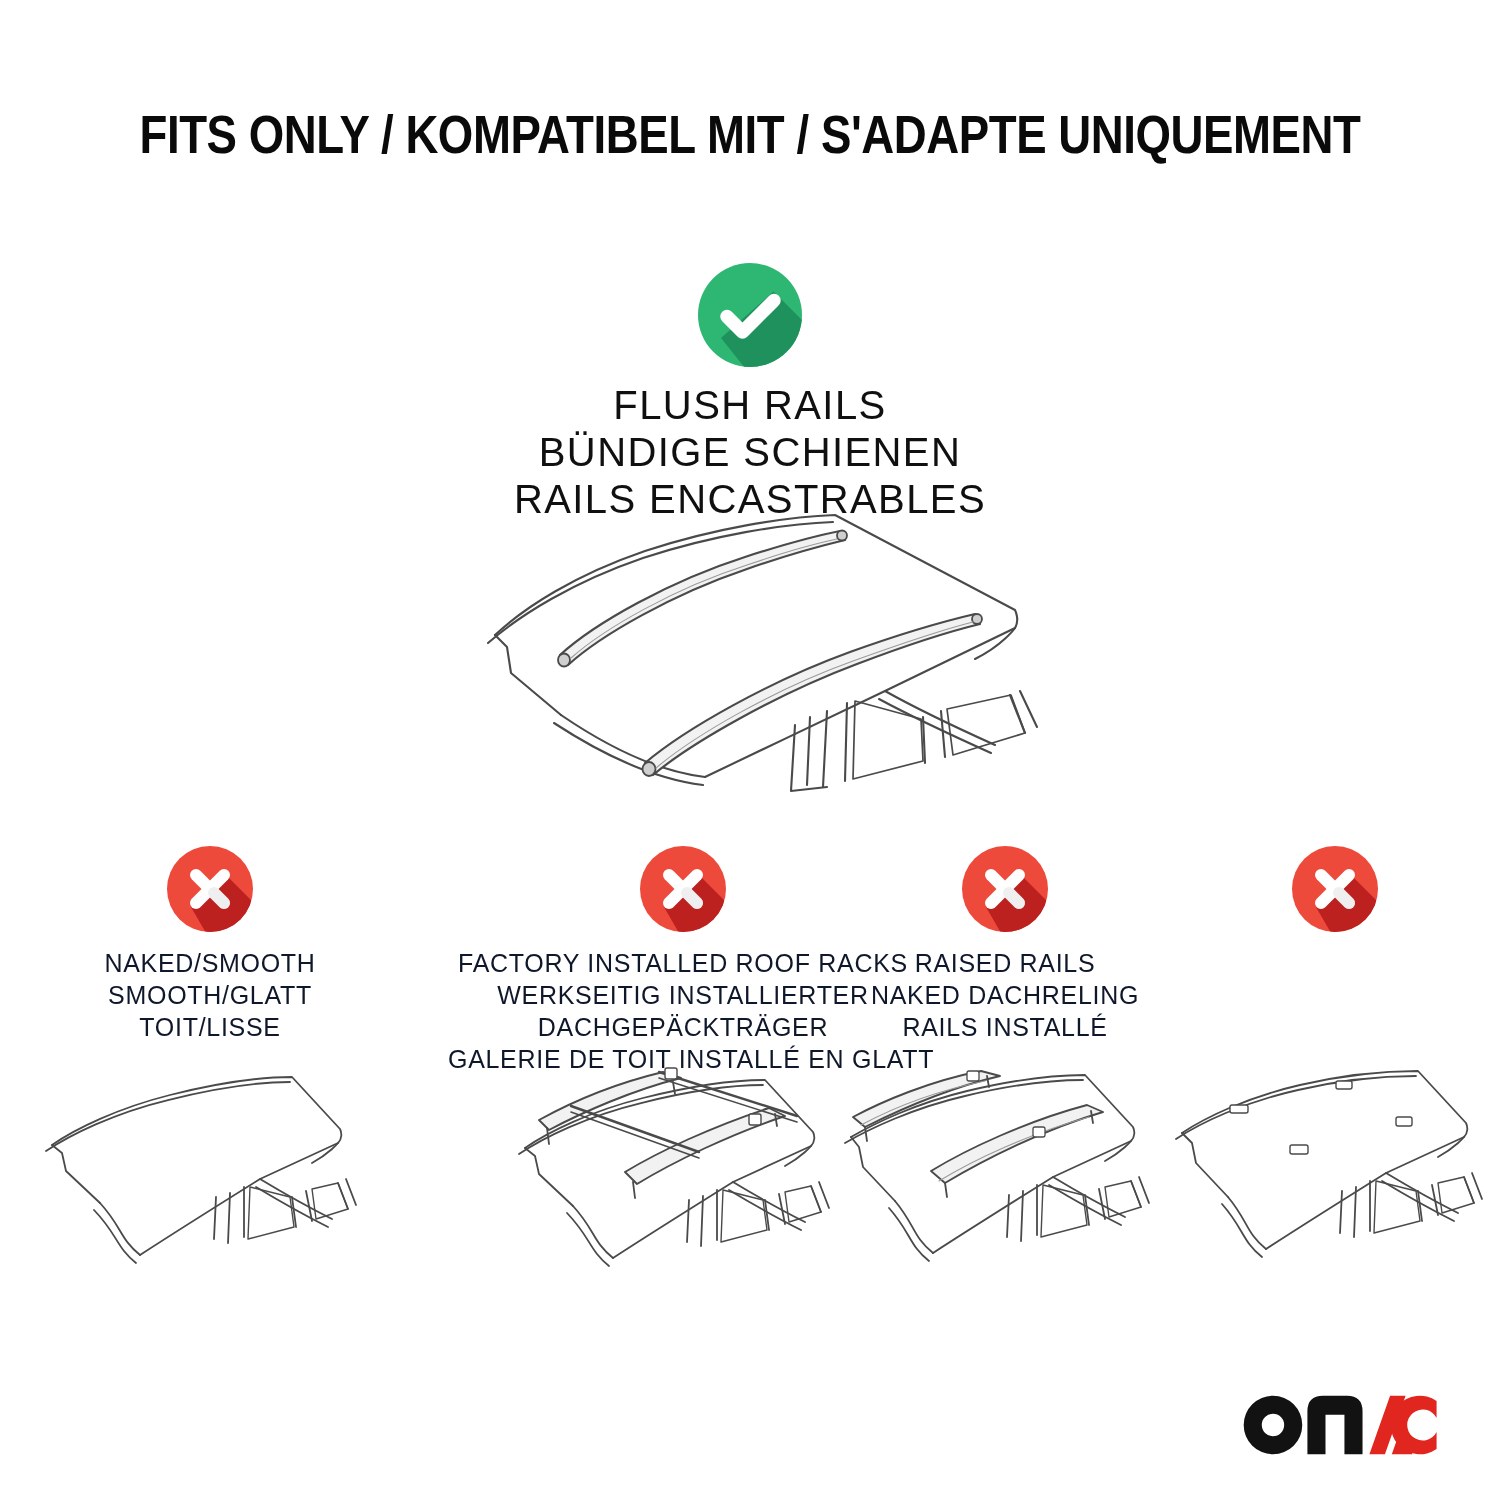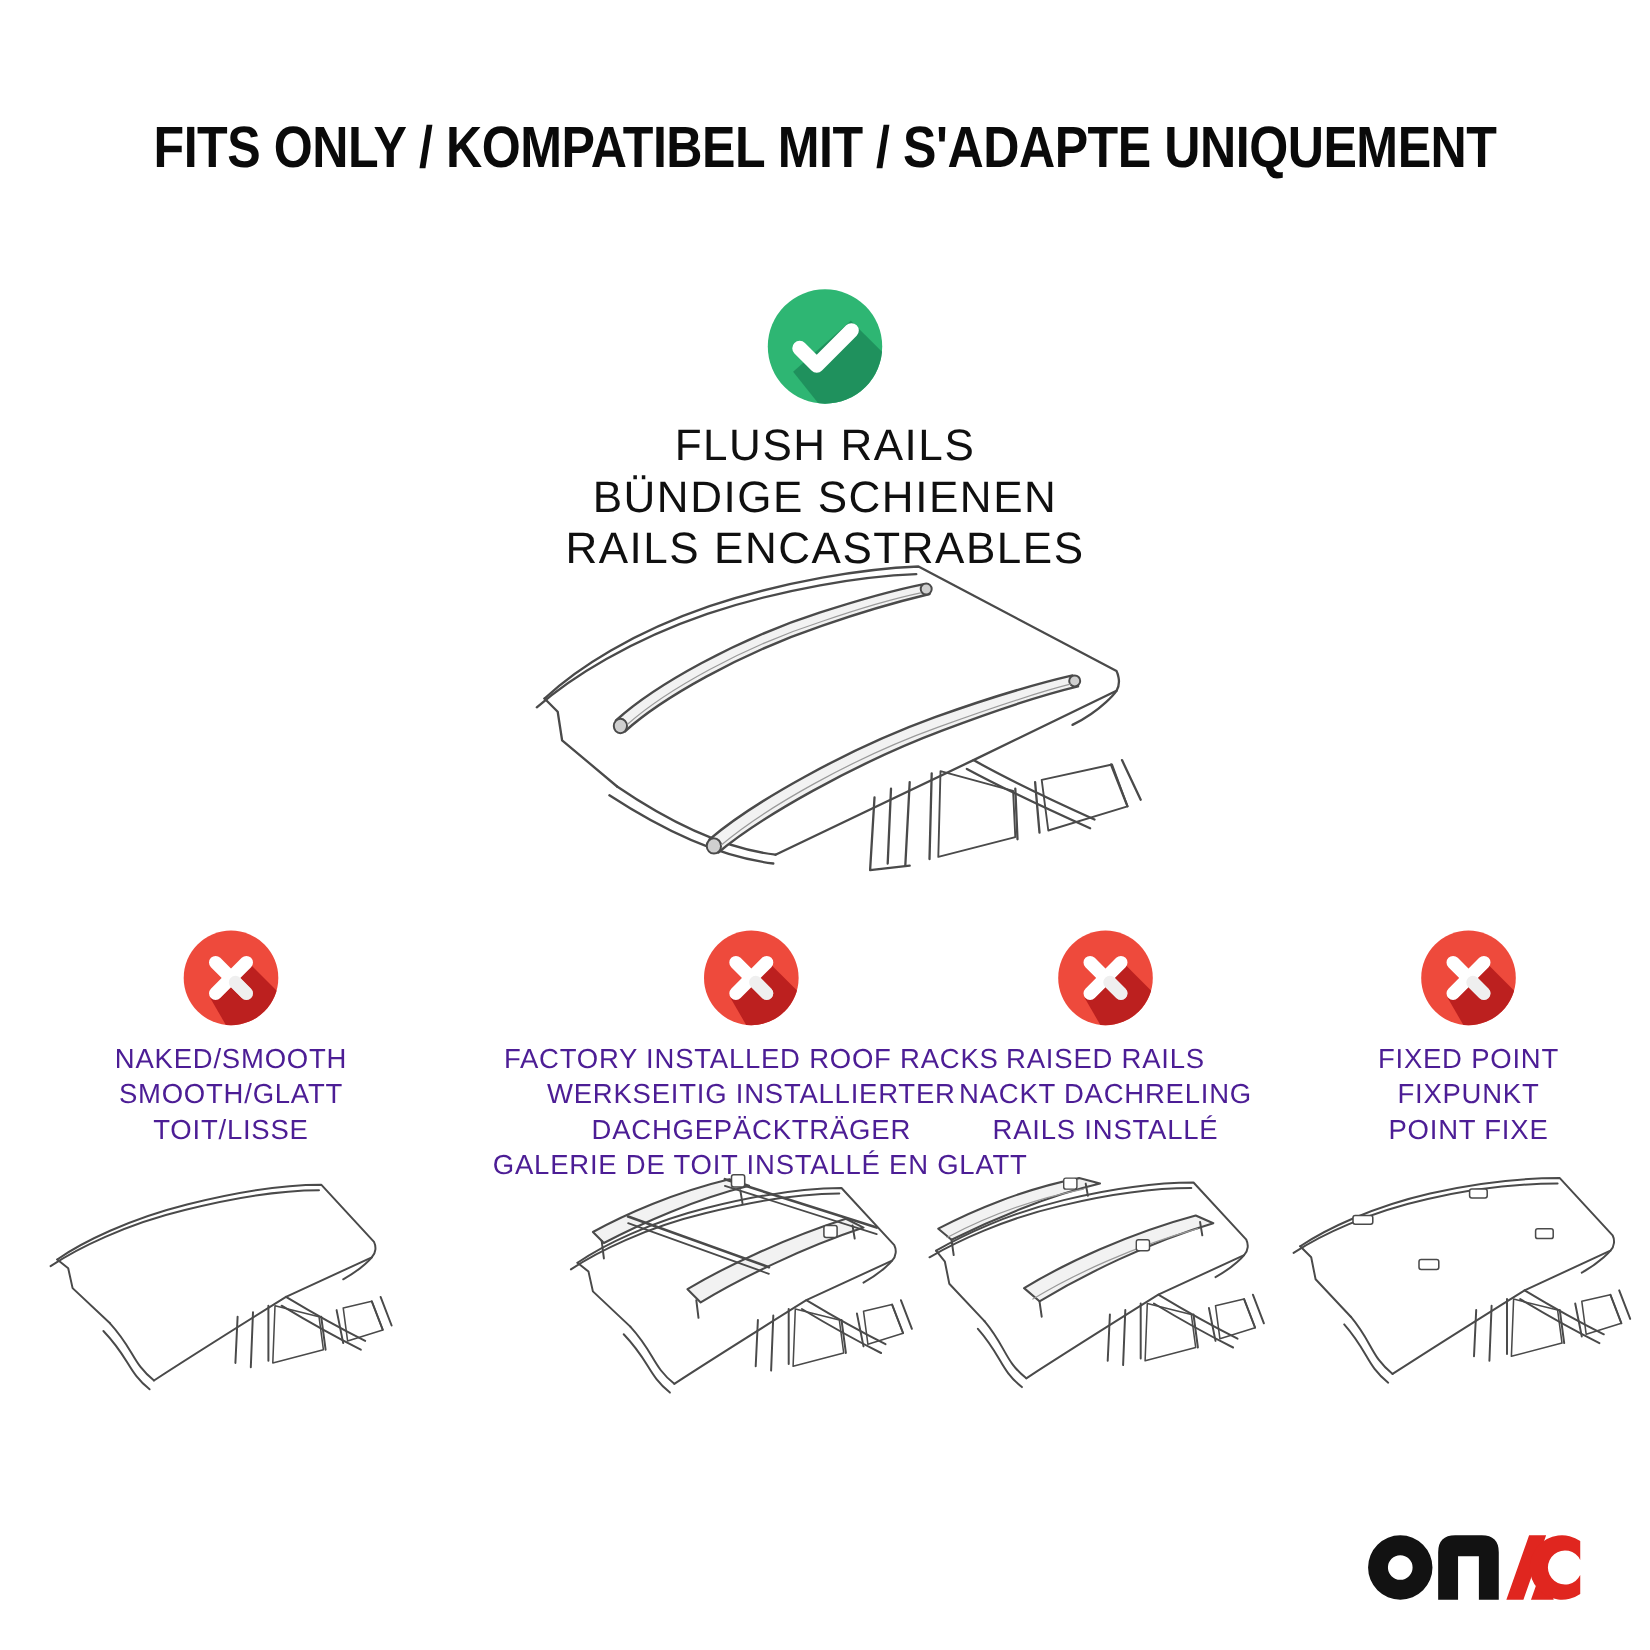--- a/index.html
+++ b/index.html
@@ -82,21 +82,21 @@
     width: 88px;
     height: 88px;
     margin: 0 auto;
     display: block;
   }
   .x-labels {
     margin-top: 14px;
     font-size: 25px;
     line-height: 1.28;
     letter-spacing: 0.7px;
-    color: #4c1d95;
+    color: #0f172a;
     font-weight: 400;
   }
   .x-labels div { white-space: nowrap; }
 
   .roof-illustration {
     position: absolute;
     top: 222px;
     left: 50%;
     transform: translateX(-50%);
   }
@@ -342,21 +342,21 @@
           <line x1="30" y1="30" x2="58" y2="58"></line>
           <line x1="58" y1="30" x2="30" y2="58"></line>
         </g>
         <g stroke="#E2E2E2" stroke-width="12" stroke-linecap="round" opacity="0.55">
           <line x1="48" y1="48" x2="58" y2="58"></line>
         </g>
       </svg>
     </span>
     <div class="x-labels">
       <div>RAISED RAILS</div>
-      <div>NACKT DACHRELING</div>
+      <div>NAKED DACHRELING</div>
       <div>RAILS INSTALLÉ</div>
     </div>
 
     <div class="roof-illustration">
       <svg viewBox="0 0 340 220" width="340" height="220" aria-hidden="true">
         <g fill="none" stroke="#4A4A4A" stroke-width="1.8" stroke-linecap="round" stroke-linejoin="round">
           <path d="M16 70 C 40 56, 82 36, 132 24 C 182 12, 222 8, 250 8
                    L 298 60 C 300 64, 300 70, 296 74
                    L 218 110 C 218 110, 138 160, 98 186"></path>
           <path d="M16 70 L 24 80 L 28 100 L 60 134"></path>
@@ -406,25 +406,20 @@
         </g>
         <g stroke="#ffffff" stroke-width="12" stroke-linecap="round">
           <line x1="30" y1="30" x2="58" y2="58"></line>
           <line x1="58" y1="30" x2="30" y2="58"></line>
         </g>
         <g stroke="#E2E2E2" stroke-width="12" stroke-linecap="round" opacity="0.55">
           <line x1="48" y1="48" x2="58" y2="58"></line>
         </g>
       </svg>
     </span>
-    <div class="x-labels">
-      <div>FIXED POINT</div>
-      <div>FIXPUNKT</div>
-      <div>POINT FIXE</div>
-    </div>
 
     <div class="roof-illustration">
       <svg viewBox="0 0 330 220" width="330" height="220" aria-hidden="true">
         <g fill="none" stroke="#4A4A4A" stroke-width="1.8" stroke-linecap="round" stroke-linejoin="round">
           <path d="M12 66 C 36 50, 78 30, 130 18 C 182 6, 220 4, 248 4
                    L 296 56 C 298 60, 298 66, 294 70
                    L 216 106 C 216 106, 136 156, 96 182"></path>
           <path d="M12 66 L 22 76 L 26 96 L 58 130"></path>
           <path d="M58 130 C 78 154, 76 166, 96 182"></path>
           <path d="M6 72 C 30 56, 74 35, 128 23 C 180 11, 218 9, 246 9"></path>

